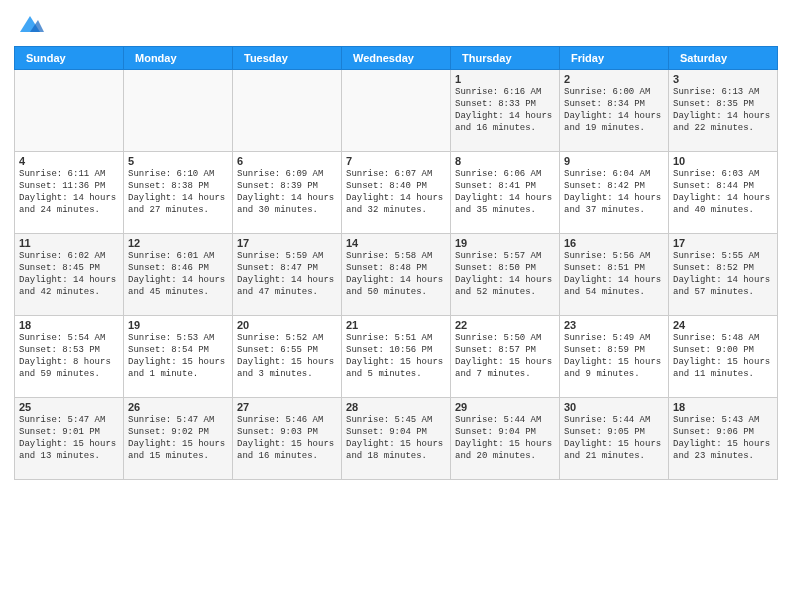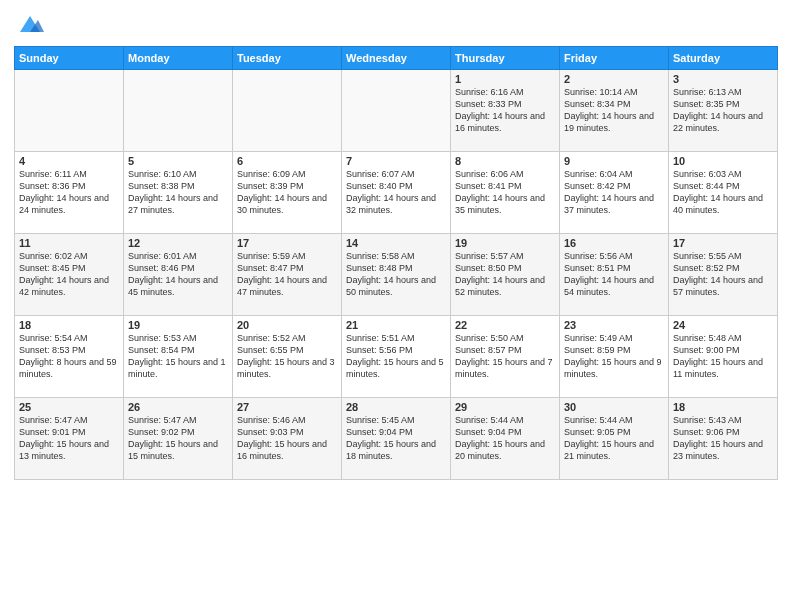--- a/index.html
+++ b/index.html
@@ -52,21 +52,21 @@
     .calendar {
       width: 100%;
       border-collapse: collapse;
       table-layout: fixed;
     }
     .calendar th {
       background: #2196F3;
       color: #fff;
       font-size: 11px;
       font-weight: bold;
-      padding: 5px 4px;
+      padding: 5px 11px;
       text-align: left;
       border: 1px solid #1a7fd4;
     }
     .calendar td {
       vertical-align: top;
       border: 1px solid #ccc;
       padding: 3px 4px;
       font-size: 9.5px;
       color: #333;
       height: 82px;
@@ -84,20 +84,21 @@
       display: block;
       margin-bottom: 1px;
     }
     .empty-cell {
       background: #f9f9f9 !important;
     }
     .cell-text {
       font-size: 9px;
       line-height: 1.35;
       color: #333;
+      font-family: Liberation Mono, monospace;
     }
   </style>
 </head>
 <body>
 
 <div class="page">
   <div class="header">
     <div class="logo">
       <div>
         <div style="display:flex;align-items:center;">
@@ -139,40 +140,40 @@
             <span class="day-num">1</span>
         <div class="cell-text">
           <span>Sunrise: 6:16 AM</span><br>
           <span>Sunset: 8:33 PM</span><br>
           <span>Daylight: 14 hours and 16 minutes.</span>
         </div>
           </td>
           <td>
             <span class="day-num">2</span>
         <div class="cell-text">
-          <span>Sunrise: 10:14 AM</span><br>
+          <span>Sunrise: 6:00 AM</span><br>
           <span>Sunset: 8:34 PM</span><br>
           <span>Daylight: 14 hours and 19 minutes.</span>
         </div>
           </td>
           <td>
             <span class="day-num">3</span>
         <div class="cell-text">
           <span>Sunrise: 6:13 AM</span><br>
           <span>Sunset: 8:35 PM</span><br>
           <span>Daylight: 14 hours and 22 minutes.</span>
         </div>
           </td>
         </tr>
         <tr>
           <td>
             <span class="day-num">4</span>
         <div class="cell-text">
           <span>Sunrise: 6:11 AM</span><br>
-          <span>Sunset: 8:36 PM</span><br>
+          <span>Sunset: 11:36 PM</span><br>
           <span>Daylight: 14 hours and 24 minutes.</span>
         </div>
           </td>
           <td>
             <span class="day-num">5</span>
         <div class="cell-text">
           <span>Sunrise: 6:10 AM</span><br>
           <span>Sunset: 8:38 PM</span><br>
           <span>Daylight: 14 hours and 27 minutes.</span>
         </div>
@@ -298,21 +299,21 @@
         <div class="cell-text">
           <span>Sunrise: 5:52 AM</span><br>
           <span>Sunset: 6:55 PM</span><br>
           <span>Daylight: 15 hours and 3 minutes.</span>
         </div>
           </td>
           <td>
             <span class="day-num">21</span>
         <div class="cell-text">
           <span>Sunrise: 5:51 AM</span><br>
-          <span>Sunset: 5:56 PM</span><br>
+          <span>Sunset: 10:56 PM</span><br>
           <span>Daylight: 15 hours and 5 minutes.</span>
         </div>
           </td>
           <td>
             <span class="day-num">22</span>
         <div class="cell-text">
           <span>Sunrise: 5:50 AM</span><br>
           <span>Sunset: 8:57 PM</span><br>
           <span>Daylight: 15 hours and 7 minutes.</span>
         </div>

